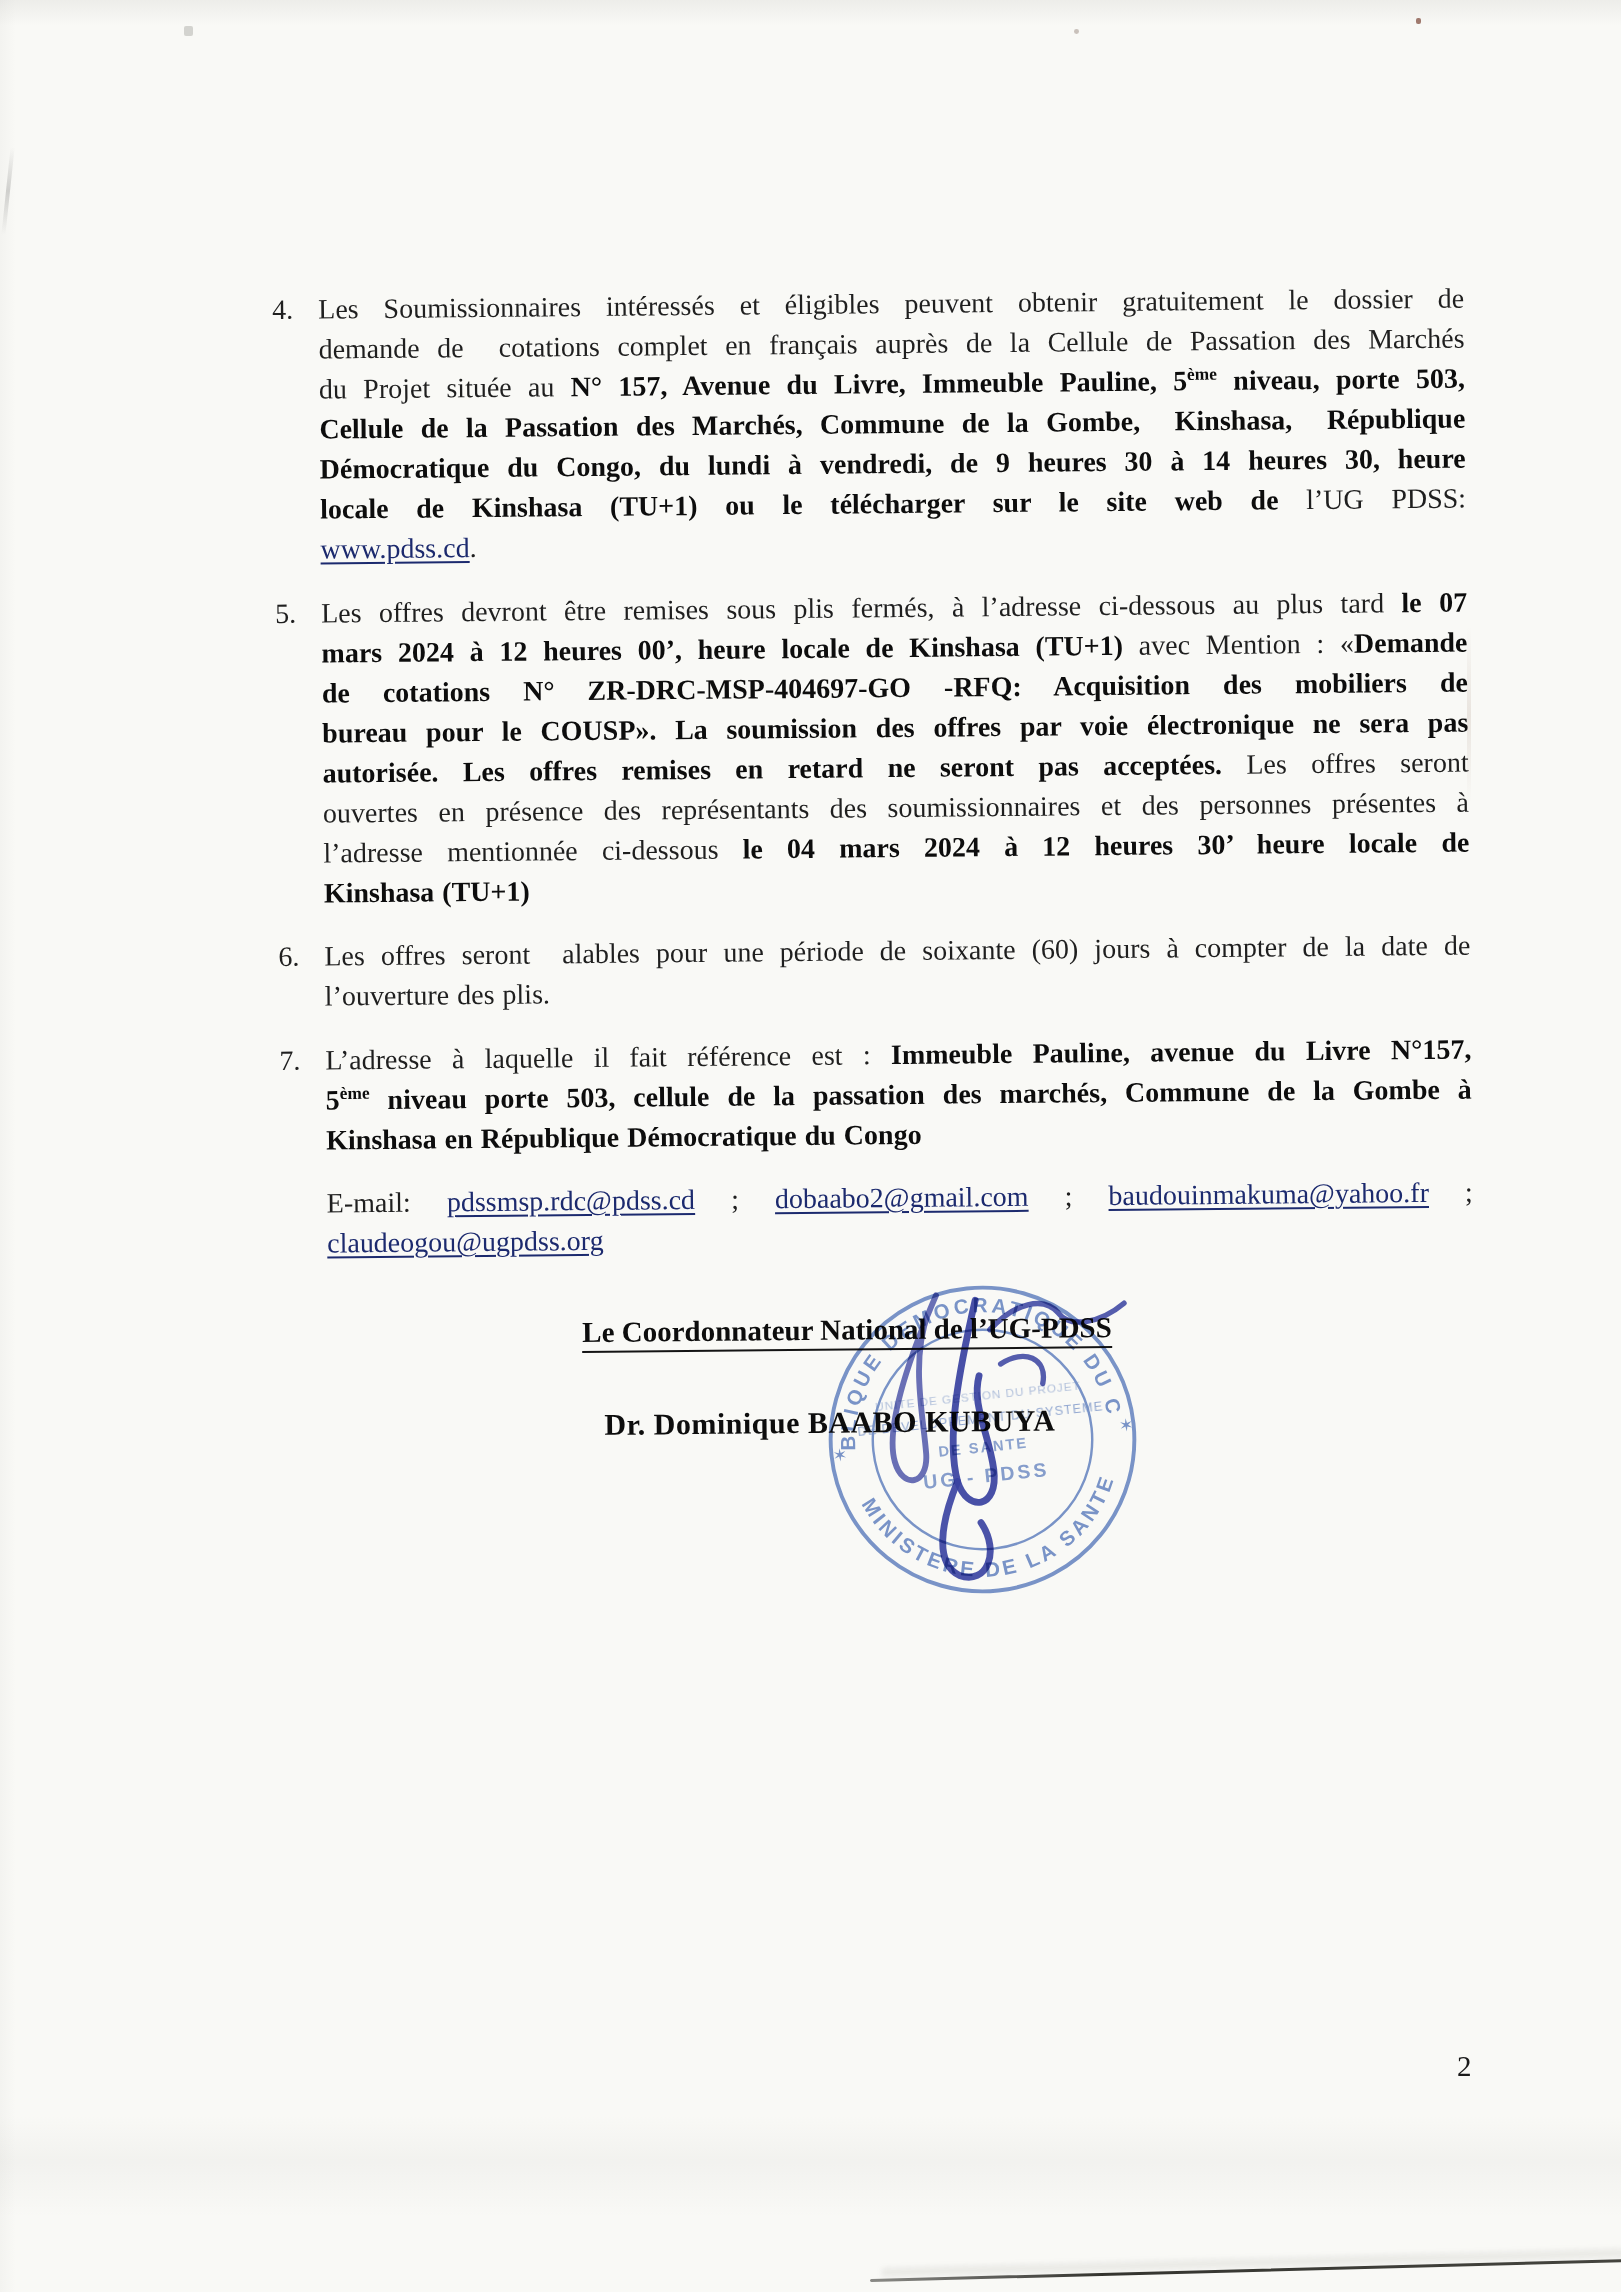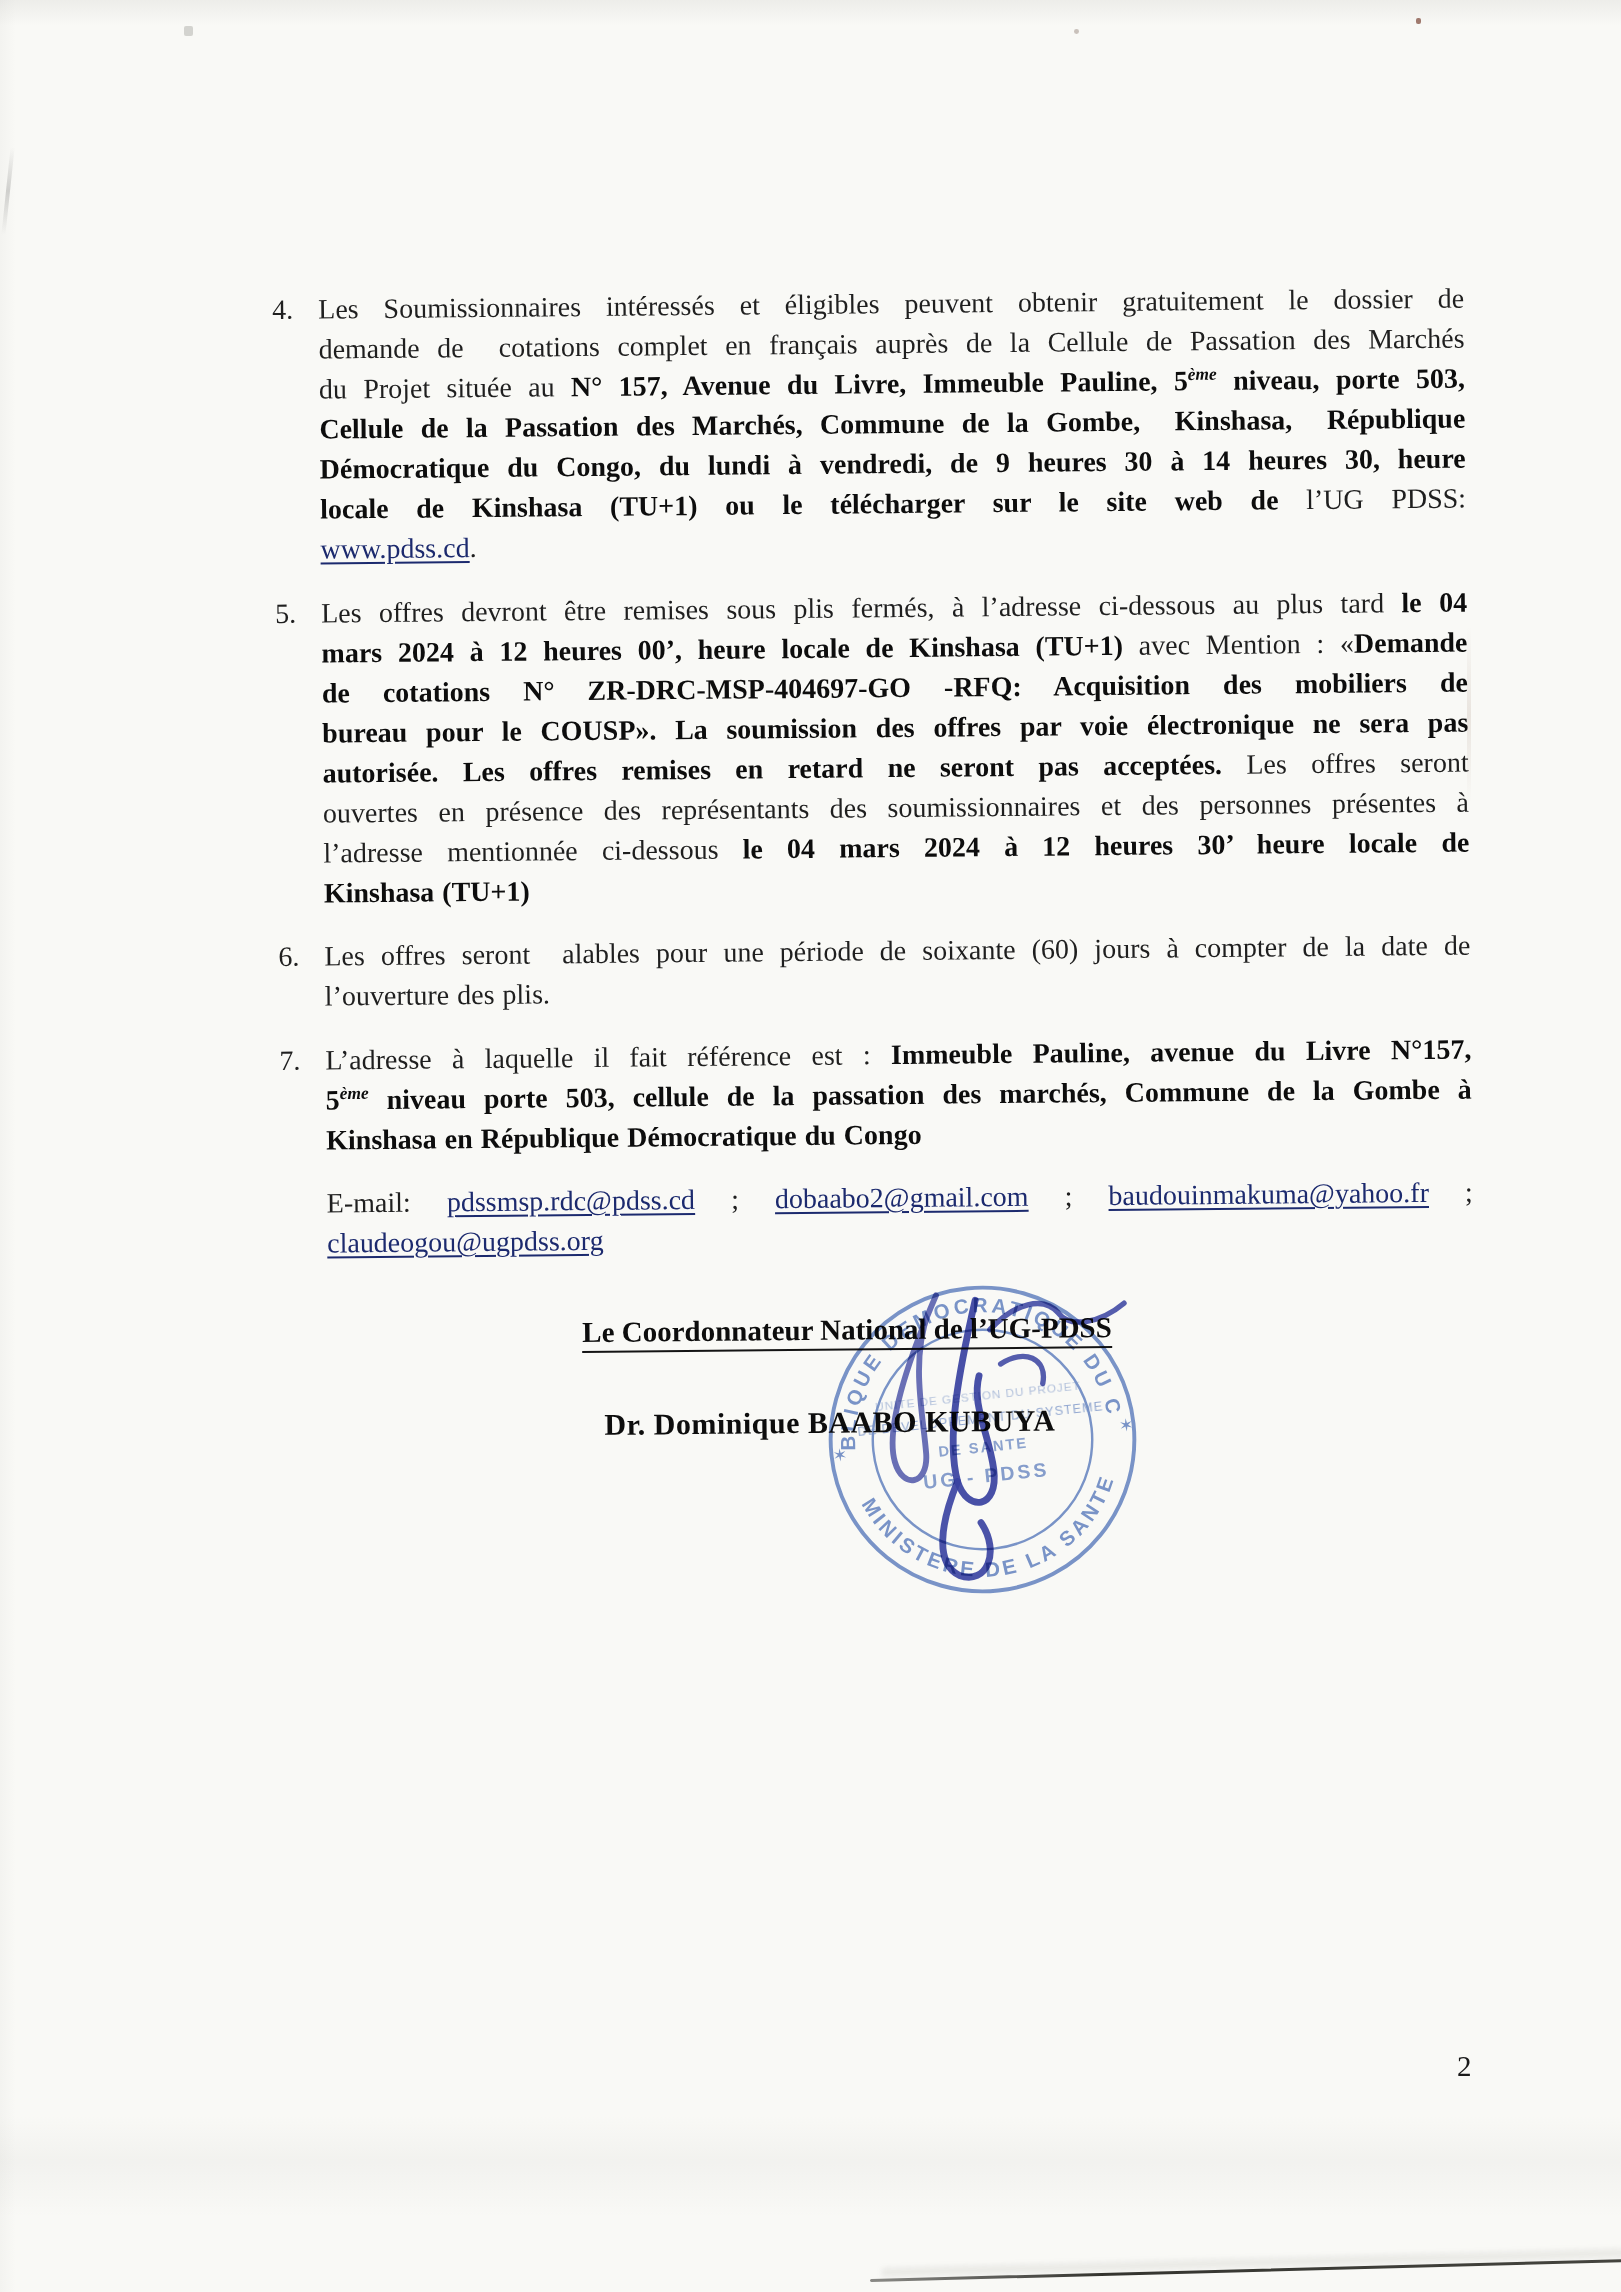--- a/index.html
+++ b/index.html
@@ -26,21 +26,21 @@
     font-size:28px;line-height:40px;
   }
   .body{width:1146px;}
   .line{
     font-size:28px;line-height:40px;
     text-align:justify;text-align-last:justify;
     white-space:nowrap;word-spacing:1px;
   }
   .line.last{text-align-last:left;}
   .b{font-weight:bold;color:#0d0d0d;}
-  .sup{vertical-align:super;font-size:0.62em;line-height:0;font-style:italic;}
+  .sup{vertical-align:super;font-size:0.62em;line-height:0;}
   a.doclink{
     color:var(--link,#1c2a6e);
     text-decoration:underline;
     text-decoration-thickness:2px;
     text-underline-offset:3.9px;
   }
   .email-block{margin-left:46px;width:1146px;margin-top:3.9px;}
   .sig-title-wrap{
     margin-top:55px;text-align:center;position:relative;left:-31px;
   }
@@ -116,21 +116,21 @@
             <div class="line"><span>du Projet située au </span><span class="b">N° 157, Avenue du Livre, Immeuble Pauline, 5</span><span class="b sup">ème</span><span class="b"> niveau, porte 503,</span></div>
             <div class="line"><span class="b">Cellule de la Passation des Marchés, Commune de la Gombe, &nbsp;Kinshasa, &nbsp;République</span></div>
             <div class="line"><span class="b">Démocratique du Congo, du lundi à vendredi, de 9 heures 30 à 14 heures 30, heure</span></div>
             <div class="line"><span class="b">locale de Kinshasa (TU+1) ou le télécharger sur le site web de </span><span>l’UG PDSS:</span></div>
             <div class="line last"><a class="doclink" href="#">www.pdss.cd</a><span>.</span></div>
           </div>
       </div>
       <div class="item">
         <span class="num">5.</span>
         <div class="body">
-            <div class="line"><span>Les offres devront être remises sous plis fermés, à l’adresse ci-dessous au plus tard </span><span class="b">le 04</span></div>
+            <div class="line"><span>Les offres devront être remises sous plis fermés, à l’adresse ci-dessous au plus tard </span><span class="b">le 07</span></div>
             <div class="line"><span class="b">mars 2024 à 12 heures 00’, heure locale de Kinshasa (TU+1) </span><span>avec Mention : «</span><span class="b">Demande</span></div>
             <div class="line"><span class="b">de cotations N° ZR-DRC-MSP-404697-GO -RFQ: Acquisition des mobiliers de</span></div>
             <div class="line"><span class="b">bureau pour le COUSP». La soumission des offres par voie électronique ne sera pas</span></div>
             <div class="line"><span class="b">autorisée. Les offres remises en retard ne seront pas acceptées. </span><span>Les offres seront</span></div>
             <div class="line"><span>ouvertes en présence des représentants des soumissionnaires et des personnes présentes à</span></div>
             <div class="line"><span>l’adresse mentionnée ci-dessous </span><span class="b">le 04 mars 2024 à 12 heures 30’ heure locale de</span></div>
             <div class="line last"><span class="b">Kinshasa (TU+1)</span></div>
           </div>
       </div>
       <div class="item">

